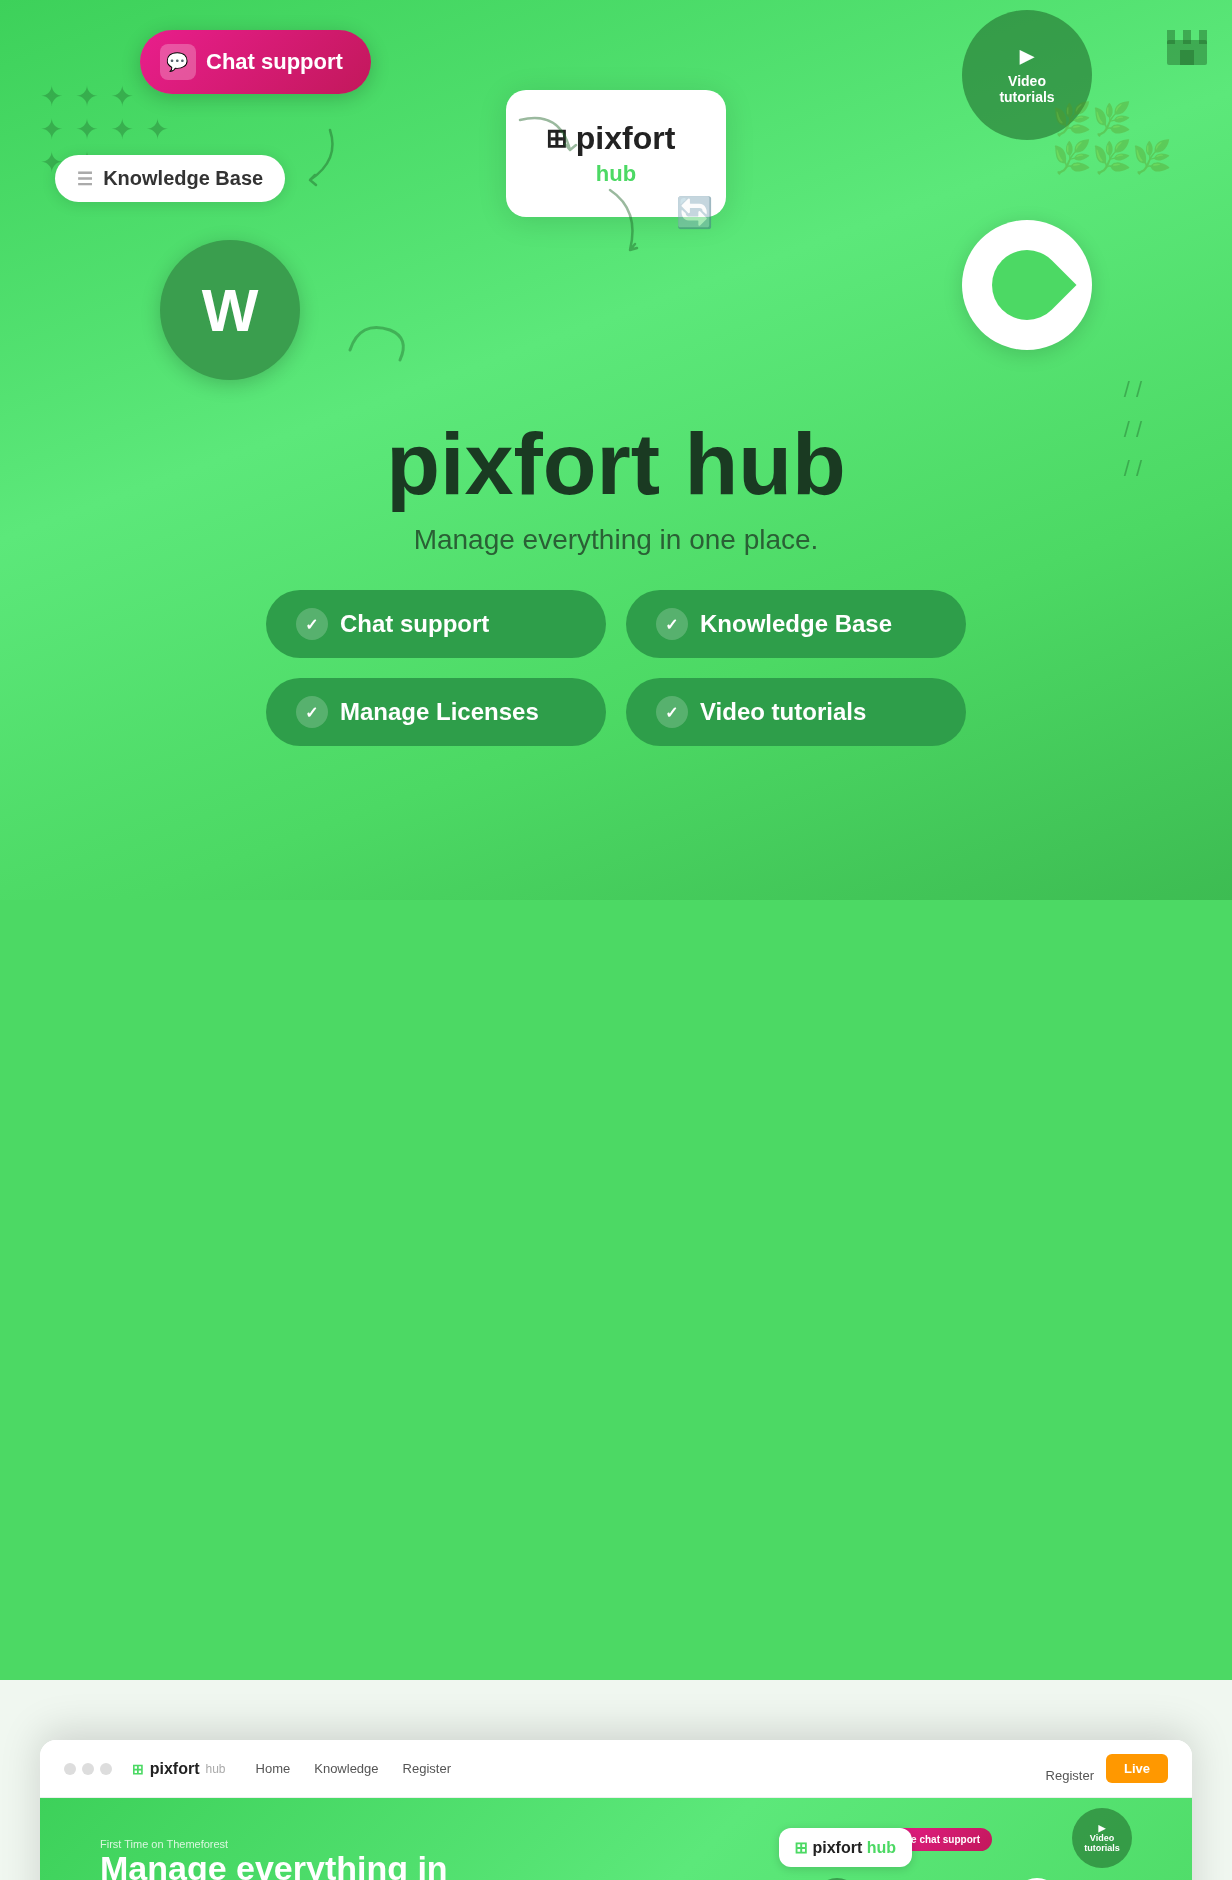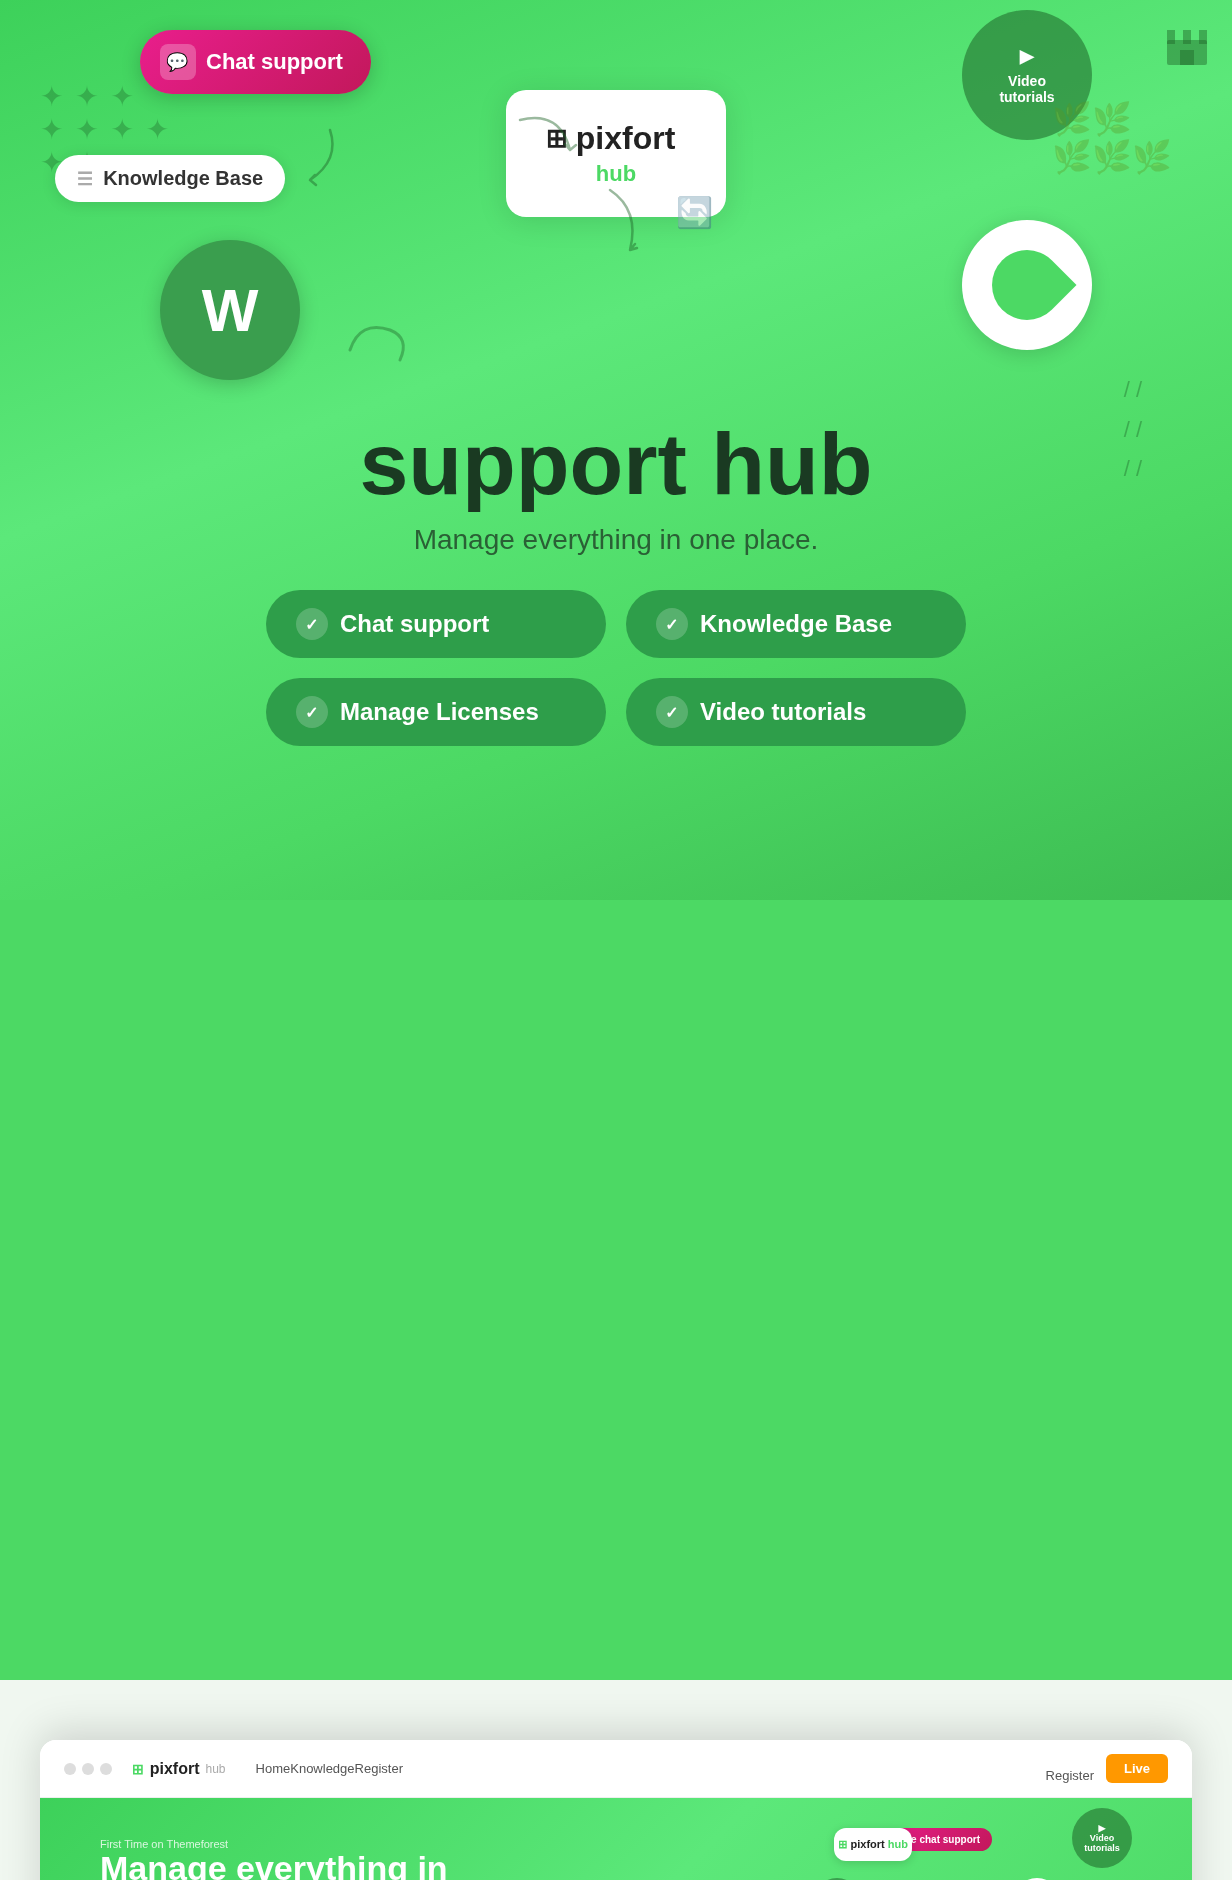--- a/index.html
+++ b/index.html
@@ -298,20 +298,21 @@
     .browser-brand {
       display: flex;
       align-items: center;
       gap: 6px;
       font-weight: 800;
       font-size: 16px;
       color: #222;
     }
     .browser-nav-links {
       display: flex;
+      gap: 24px;
       font-size: 13px;
       color: #555;
       margin-left: 10px;
     }
     .browser-nav-right {
       margin-left: auto;
       display: flex;
       align-items: flex-end;
       gap: 12px;
     }
@@ -388,22 +389,22 @@
       align-items: center;
       justify-content: center;
       text-align: center;
     }
     .mini-logo-card {
       position: absolute;
       top: 30px;
       right: 280px;
       background: white;
       border-radius: 12px;
-      padding: 10px 4px;
-      font-size: 11px;
+      padding: 10px 16px;
+      font-size: 16px;
       font-weight: 800;
       color: #222;
       box-shadow: 0 2px 10px rgba(0,0,0,0.15);
     }
     .mini-wp {
       position: absolute;
       top: 80px;
       right: 330px;
       width: 50px;
       height: 50px;
@@ -516,21 +517,21 @@
     </svg>
   </div>
 
   <div style="position:absolute; top:180px; left:580px; color:rgba(30,100,40,0.4);">
     <svg width="80" height="80" viewBox="0 0 80 80" fill="none" stroke="rgba(30,100,40,0.45)" stroke-width="2.5">
       <path d="M30,10 Q60,30 50,70 L55,64 M50,70 L57,68" stroke-linecap="round" fill="none"></path>
     </svg>
   </div>
 
   <div class="hero-text">
-    <div class="hero-title">support hub</div>
+    <div class="hero-title">pixfort hub</div>
     <div class="hero-subtitle">Manage everything in one place.</div>
   </div>
 
   <div class="features-grid">
     <div class="feature-badge">
       <div class="check">✓</div>
       <span>Chat support</span>
     </div>
     <div class="feature-badge">
       <div class="check">✓</div>

